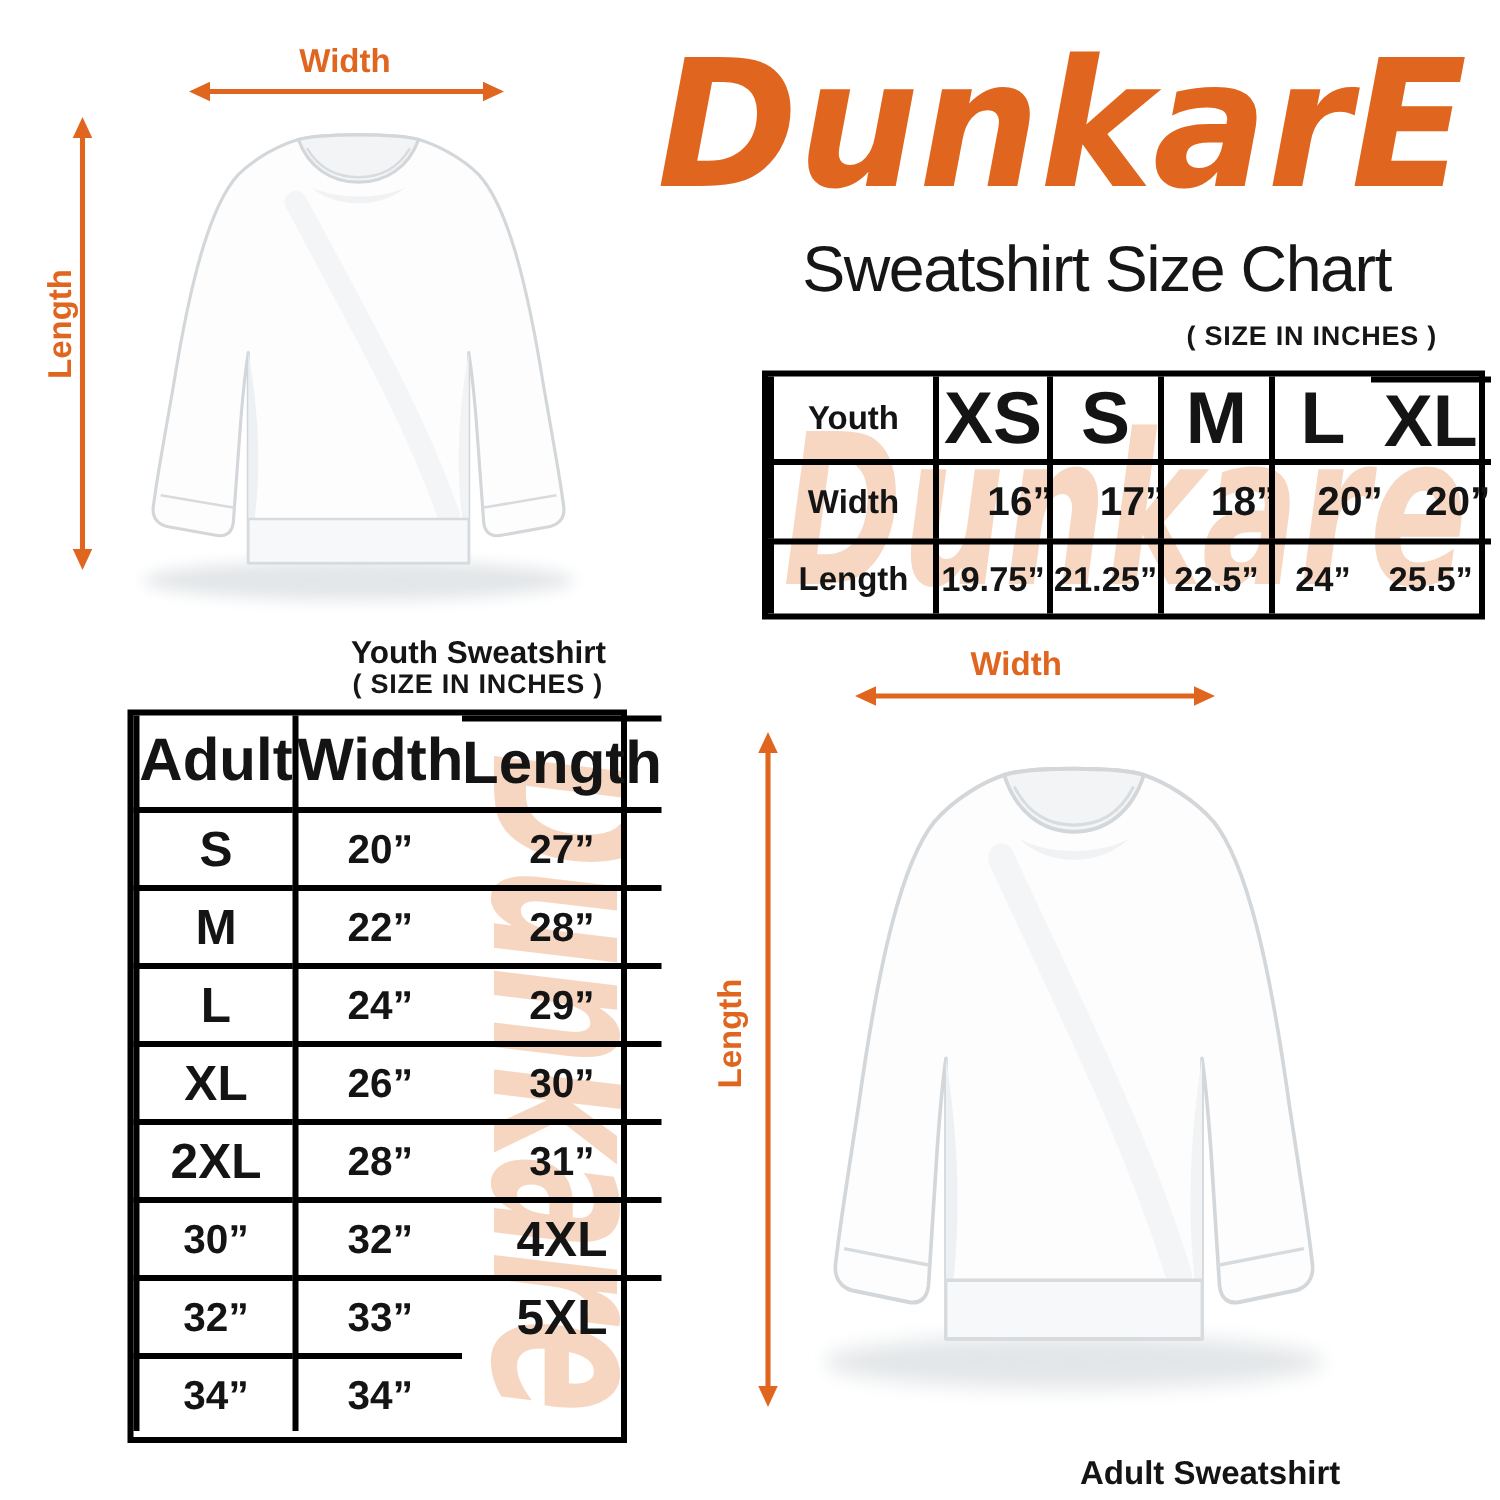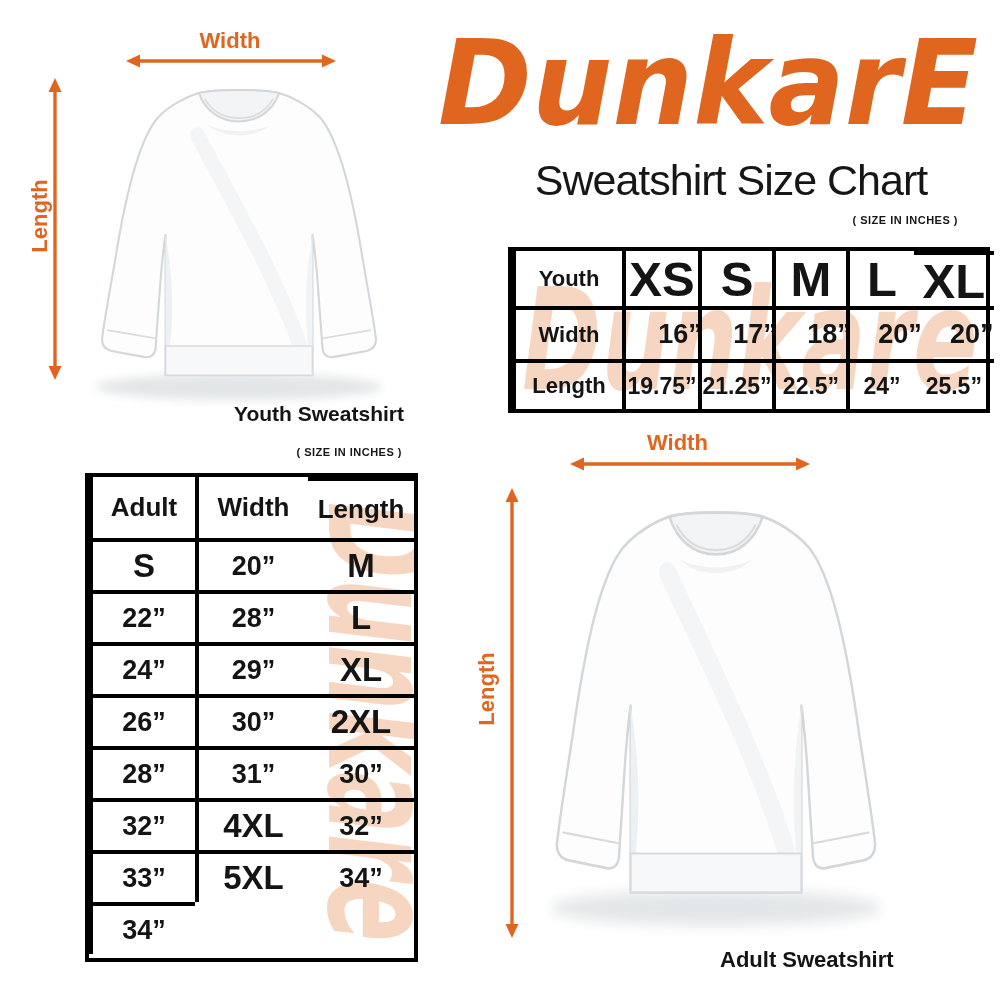--- a/index.html
+++ b/index.html
@@ -10,30 +10,30 @@
   }
   .abs { position: absolute; }
 
   
   .logo-svg { left: 428px; top: 8px; width: 562px; height: 152px; }
   .chart-title {
     left: 492px; top: 156px; width: 478px; text-align: center;
     font-size: 43px; font-weight: normal; letter-spacing: -1px; color: #161616;
   }
   .units-note {
-    font-size: 11px; font-weight: bold; color: #161616; letter-spacing: 0.5px;
+    font-size: 18px; font-weight: bold; color: #161616; letter-spacing: 0.5px;
     white-space: nowrap;
   }
   .units-note.top { right: 42px; top: 214px; }
   .units-note.left { right: 598px; top: 446px; }
 
   
   .dim-label { color: #E0661F; font-weight: bold; font-size: 22px; text-align: center; }
   .vlabel { transform: rotate(-90deg); }
-  .fig-caption { font-size: 21px; font-weight: bold; color: #141414; white-space: nowrap; }
+  .fig-caption { font-size: 21px; font-weight: bold; color: #141414; white-space: nowrap; margin-top: 22px; }
 
   
   .size-table { border: 4px solid #000; background: transparent; display: grid; z-index: 2; }
   .size-table .cell {
     position: relative; z-index: 1; display: flex; align-items: center; justify-content: center;
     border-left: 4px solid #000; border-top: 4px solid #000; font-weight: bold; color: #141414;
     white-space: nowrap;
   }
   .youth-table { left: 508px; top: 247px; width: 474px; height: 158px;
     grid-template-columns: 110px 76px 74px 74px 68px 1fr;
@@ -43,21 +43,21 @@
   .yt-rowlabel { font-size: 22px; }
   .yt-size { font-size: 49px; }
   .yt-num { font-size: 27px; padding-left: 36px; }
   .yt-num-sm { font-size: 23px; }
 
   .adult-table { left: 85px; top: 473px; width: 325px; height: 481px;
     grid-template-columns: 106px 113px 1fr;
     grid-template-rows: 61px repeat(8, 52px); }
   .adult-table .cell:nth-child(3n+1) { border-left: none; }
   .adult-table .cell:nth-child(-n+3) { border-top: none; }
-  .at-head { font-size: 26px; }
+  .at-head { font-size: 40px; }
   .at-size { font-size: 33px; }
   .at-num { font-size: 27px; }
 
   .wm-wrap { position: absolute; inset: 0; z-index: 0; overflow: hidden; pointer-events: none; }
   .wm-text {
     font-family: "DejaVu Sans", sans-serif; font-weight: bold; font-style: italic;
   }
 </style>
 </head>
 <body>
@@ -170,20 +170,21 @@
       <svg width="325" height="481">
         <text class="wm-text" font-size="150" fill="#F2BE9C" opacity="0.62" transform="translate(240,25) rotate(90)" textLength="440" lengthAdjust="spacingAndGlyphs">Dunkare</text>
       </svg>
     </div>
     <div class="cell at-head">Adult</div>
     <div class="cell at-head">Width</div>
     <div class="cell at-head">Length</div>
 
     <div class="cell at-size">S</div>
     <div class="cell at-num">20”</div>
+    <div class="cell at-num">27”</div>
 
     <div class="cell at-size">M</div>
     <div class="cell at-num">22”</div>
     <div class="cell at-num">28”</div>
 
     <div class="cell at-size">L</div>
     <div class="cell at-num">24”</div>
     <div class="cell at-num">29”</div>
 
     <div class="cell at-size">XL</div>

